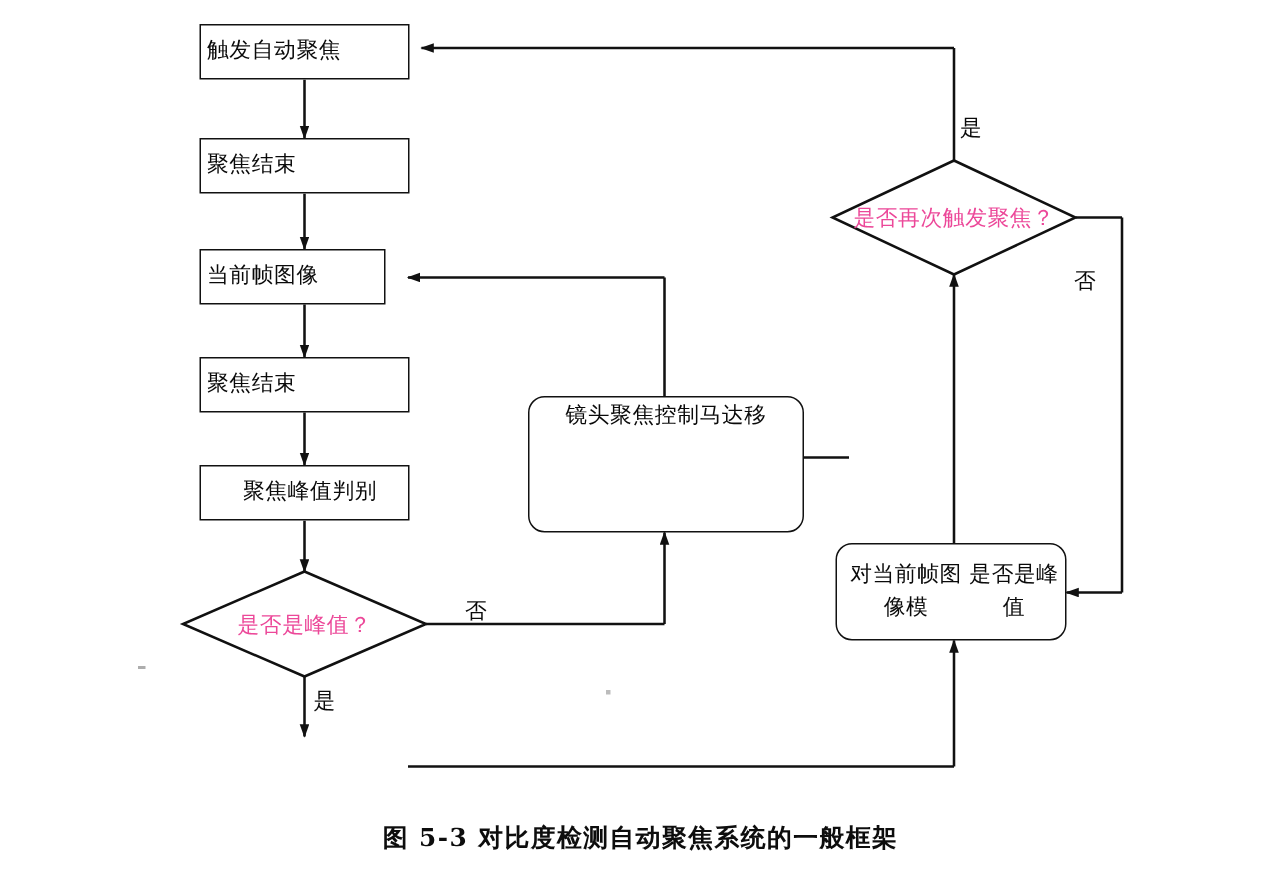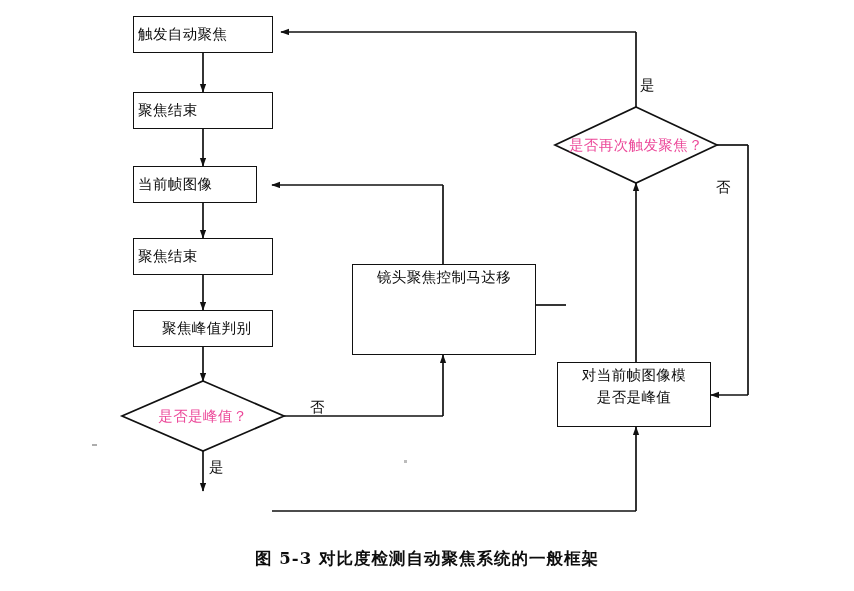--- a/index.html
+++ b/index.html
@@ -35,20 +35,21 @@
     text-align: center;
     font-size: 14.5px;
     color: #0a0a0a;
     line-height: 1.45;
     letter-spacing: 0.4px;
     padding: 2px 4px;
   }
   .node-box.two-line {
     font-size: 14.5px;
     line-height: 1.5;
+    border-radius: 11px;
   }
   .diamond-wrap {
     position: absolute;
   }
   .diamond-label {
     position: absolute;
     display: flex;
     align-items: center;
     justify-content: center;
     text-align: center;
@@ -151,21 +152,21 @@
 
   <div class="node-box" style="left:133px; top:310px; width:140px; height:37px;padding-left:28px;">
     <span>聚焦峰值判别</span>
   </div>
 
 
   <div class="node-box two-line" style="left:352px; top:264px; width:184px; height:91px; flex-direction:column;">
     <span>镜头聚焦控制马达移</span>
   </div>
 
-  <div class="node-box two-line" style="left:557px; top:362px; width:154px; height:65px; flex-direction:column;">
+  <div class="node-box two-line" style="left:557px; top:362px; width:154px; height:65px; flex-direction:row;">
     <span>对当前帧图像模</span>
     <span>是否是峰值</span>
   </div>
 
   <div class="diamond-wrap" style="left:122px; top:381px; width:162px; height:70px;text-decoration:underline;">
     <div class="diamond-label">是否是峰值？</div>
   </div>
 
   <div class="diamond-wrap" style="left:555px; top:107px; width:162px; height:76px;">
     <div class="diamond-label">是否再次触发聚焦？</div>

